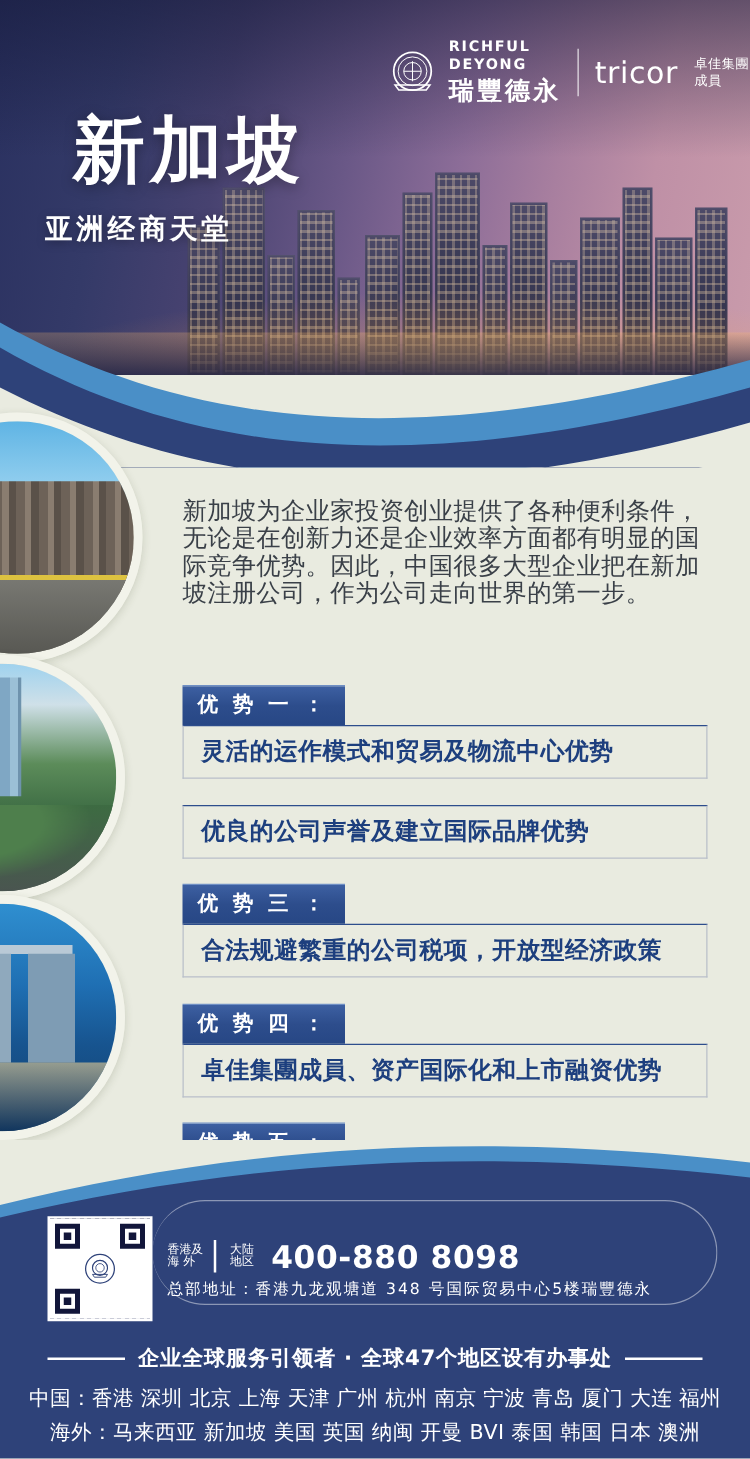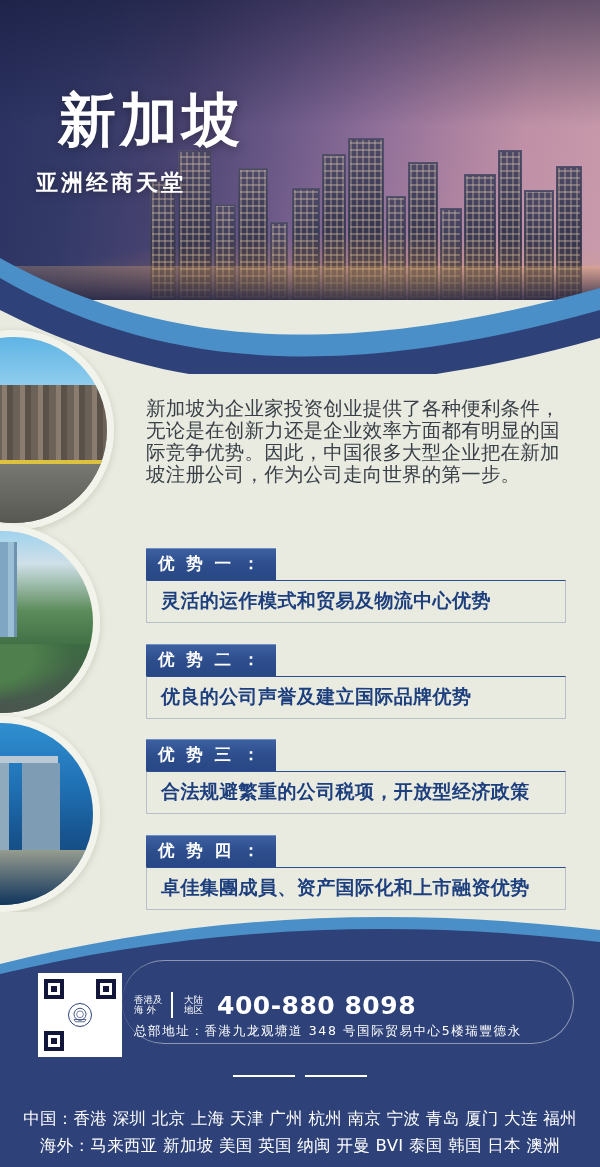--- a/index.html
+++ b/index.html
@@ -236,20 +236,38 @@
     <div class="bld" style="left:408px;width:30px;height:138px;"></div>
     <div class="bld" style="left:440px;width:22px;height:92px;"></div>
     <div class="bld" style="left:464px;width:32px;height:126px;"></div>
     <div class="bld" style="left:498px;width:24px;height:150px;"></div>
     <div class="bld" style="left:524px;width:30px;height:110px;"></div>
     <div class="bld" style="left:556px;width:26px;height:134px;"></div>
     <div class="glow"></div>
     <div class="waterline"></div>
   </div>
 
+  <div class="logo">
+    <span class="logo-emblem">
+      <svg viewBox="0 0 40 40" width="40" height="40" aria-hidden="true">
+        <circle cx="20" cy="19" r="15" fill="none" stroke="#ffffff" stroke-width="1.4"></circle>
+        <circle cx="20" cy="19" r="11.5" fill="none" stroke="#ffffff" stroke-width="0.8"></circle>
+        <circle cx="20" cy="19" r="7" fill="none" stroke="#ffffff" stroke-width="0.8"></circle>
+        <path d="M20 11 L20 27 M13 19 L27 19" stroke="#ffffff" stroke-width="0.8"></path>
+        <path d="M6 30 L34 30 L31 34 L9 34 Z" fill="none" stroke="#ffffff" stroke-width="1.2"></path>
+      </svg>
+    </span>
+    <span class="logo-cn-wrap">
+      <span class="logo-en">RICHFUL DEYONG</span>
+      <span class="logo-cn">瑞豐德永</span>
+    </span>
+    <span class="logo-div"></span>
+    <span class="tricor">tricor</span>
+    <span class="tricor-cn">卓佳集團成員</span>
+  </div>
 
   <div class="title-main">新加坡</div>
   <div class="title-sub">亚洲经商天堂</div>
 </div>
 
 <div class="wave" style="top:214px;">
   <svg width="600" height="160" viewBox="0 0 600 160">
     <path d="M0,44 C150,128 330,150 600,74 L600,124 C330,196 150,176 0,96 Z" fill="#4a8fc7"></path>
     <path d="M0,64 C150,150 330,172 600,96 L600,150 C330,222 150,200 0,118 Z" fill="#2e4279"></path>
     <path d="M0,96 C160,178 340,198 600,124 L600,160 L0,160 Z" fill="#e9ebe0"></path>
@@ -267,21 +285,20 @@
 </div>
 
 <p class="body-text">新加坡为企业家投资创业提供了各种便利条件，无论是在创新力还是企业效率方面都有明显的国际竞争优势。因此，中国很多大型企业把在新加坡注册公司，作为公司走向世界的第一步。</p>
 
 <div class="adv-list">
   <div class="adv">
     <div class="adv-head">优 势 一 ：</div>
     <div class="adv-body">灵活的运作模式和贸易及物流中心优势</div>
   </div>
   <div class="adv">
-    <div class="adv-head">优 势 二 ：</div>
     <div class="adv-body">优良的公司声誉及建立国际品牌优势</div>
   </div>
   <div class="adv">
     <div class="adv-head">优 势 三 ：</div>
     <div class="adv-body">合法规避繁重的公司税项，开放型经济政策</div>
   </div>
   <div class="adv">
     <div class="adv-head">优 势 四 ：</div>
     <div class="adv-body">卓佳集團成員、资产国际化和上市融资优势</div>
   </div>
@@ -334,20 +351,21 @@
           <span>地区</span>
         </span>
         <span class="phone-num">400-880 8098</span>
       </span>
       <span class="addr">总部地址：香港九龙观塘道 348 号国际贸易中心5楼瑞豐德永</span>
     </span>
   </div>
 
   <div class="tagline">
     <span class="rule"></span>
+    <span>企业全球服务引领者 · 全球47个地区设有办事处</span>
     <span class="rule"></span>
   </div>
 
   <div class="regions">
     <div class="region-line">中国：香港 深圳 北京 上海 天津 广州 杭州 南京 宁波 青岛 厦门 大连 福州</div>
     <div class="region-line">海外：马来西亚 新加坡 美国 英国 纳闽 开曼 BVI 泰国 韩国 日本 澳洲</div>
   </div>
 </div>
 
 </body></html>

